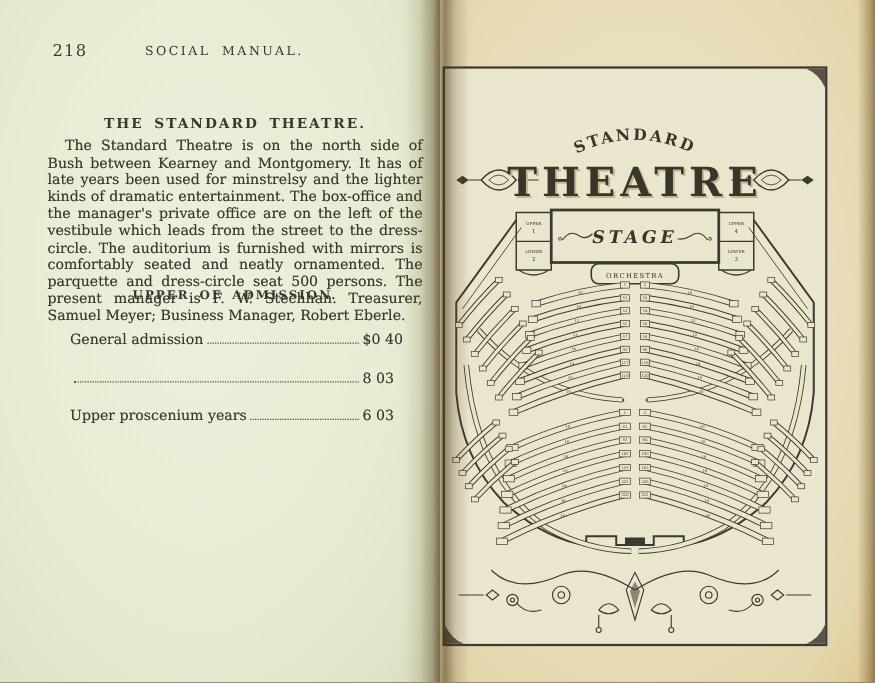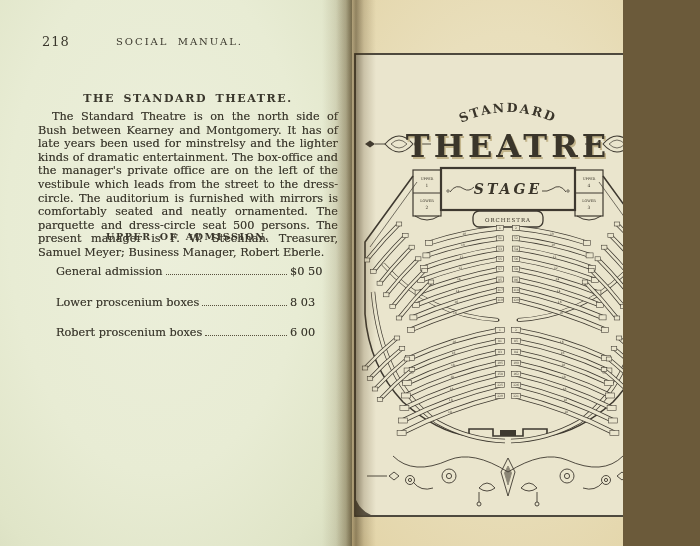--- a/index.html
+++ b/index.html
@@ -1,16 +1,16 @@
 <!DOCTYPE html>
 <html><head>
 <meta charset="utf-8">
 <style>
   html,body{margin:0;padding:0;background:#6b5a3a;}
-  .spread{position:relative;width:623px;height:546px;overflow:hidden;
+  .spread{position:relative;width:700px;height:546px;overflow:hidden;
           font-family:"DejaVu Serif","Liberation Serif",serif;
           background:#e6dab6;box-shadow:inset 0 -4px 10px rgba(60,40,10,.35);}
   
   .page-left{position:absolute;left:0;top:0;width:352px;height:546px;
     background:
       radial-gradient(ellipse at 45% 40%, #ecefdb 0%, #e8ecd4 55%, #e0e5c8 85%, #d8ddbf 100%);
     color:#3a372c;}
   .page-left::after{content:"";position:absolute;right:0;top:0;width:30px;height:100%;
     background:linear-gradient(to right, rgba(110,90,50,0) 0%, rgba(110,90,50,.28) 80%, rgba(70,55,25,.55) 100%);}
   .lp-header{position:absolute;top:34px;left:38px;right:14px;height:16px;}
@@ -52,31 +52,30 @@
       <span class="page-num">218</span>
       <span class="running-head">SOCIAL MANUAL.</span>
     </div>
     <div class="lp-heading">THE STANDARD THEATRE.</div>
     <div class="lp-body">The Standard Theatre is on the north side of Bush between Kearney and Montgomery.  It has of late years been used for minstrelsy and the lighter kinds of dramatic entertainment.  The box-office and the manager's private office are on the left of the vestibule which leads from the street to the dress-circle.  The auditorium is furnished with mirrors is comfortably seated and neatly ornamented. The parquette and dress-circle seat 500 persons.  The present manager is F. W. Stechhan.  Treasurer, Samuel Meyer; Business Manager, Robert Eberle.</div>
     <div class="lp-prices-head">UPPER OF ADMISSION.</div>
     <div class="lp-prices">
       <div class="price-row">
         <span class="price-label">General admission</span>
         <span class="price-dots"></span>
-        <span class="price-amount">$0 50</span>
+        <span class="price-amount">$0 40</span>
       </div>
       <div class="price-row">
-        <span class="price-label">Lower proscenium boxes</span>
         <span class="price-dots"></span>
         <span class="price-amount">8 03</span>
       </div>
       <div class="price-row">
-        <span class="price-label">Robert proscenium boxes</span>
+        <span class="price-label">Upper proscenium years</span>
         <span class="price-dots"></span>
-        <span class="price-amount">6 00</span>
+        <span class="price-amount">6 03</span>
       </div>
     </div>
   </div>
 
   <div class="page-right">
     <div class="spot" style="left:255px;top:80px;width:14px;height:12px;background:radial-gradient(rgba(120,95,50,.35),rgba(120,95,50,0) 70%);"></div>
     <div class="spot" style="left:40px;top:300px;width:20px;height:16px;background:radial-gradient(rgba(120,95,50,.22),rgba(120,95,50,0) 70%);"></div>
 
     <svg viewBox="0 0 310 466" style="position:absolute;left:1px;top:52px;width:310px;height:466px;" id="diagram">
 

